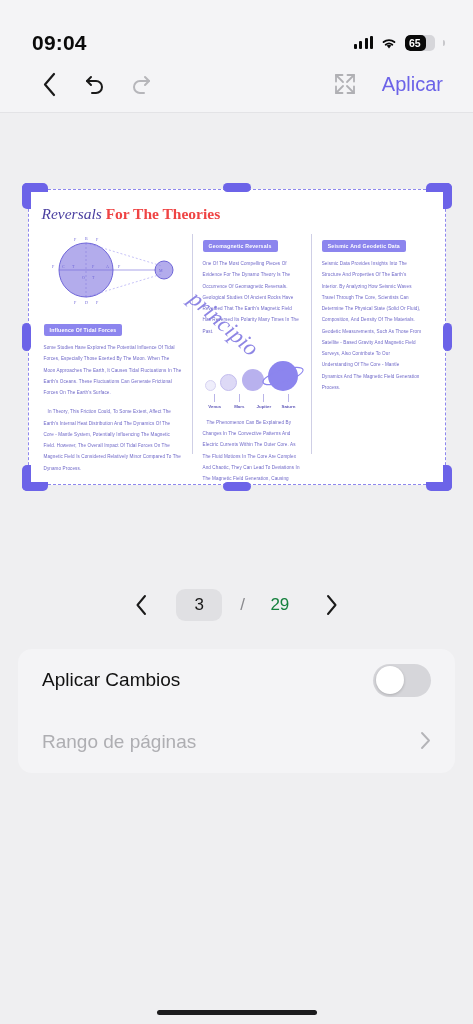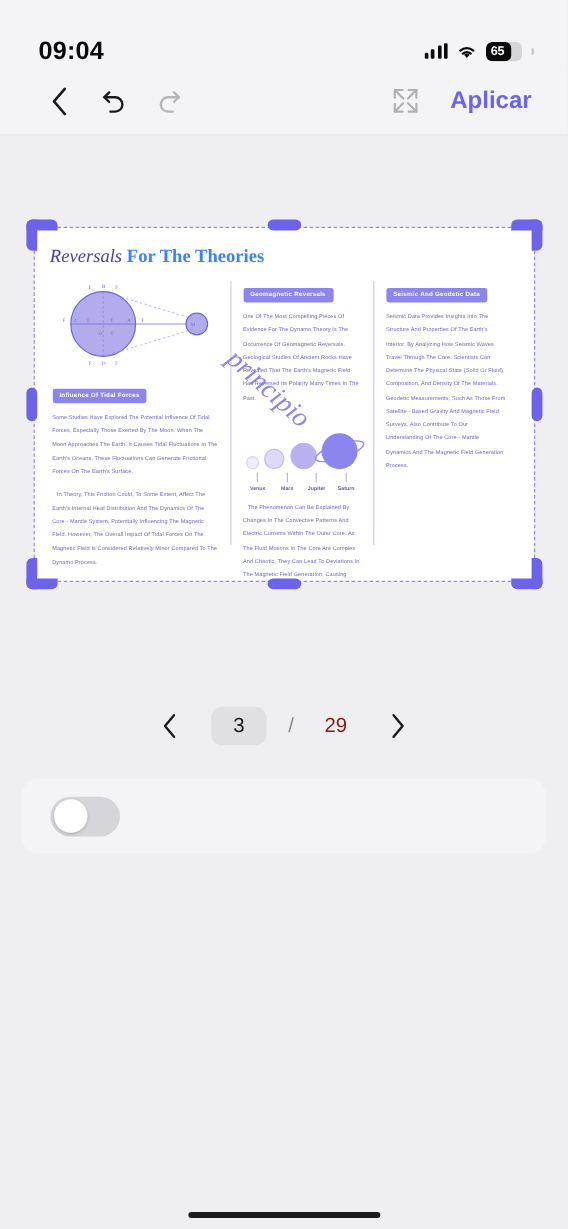--- a/index.html
+++ b/index.html
@@ -70,21 +70,21 @@
   }
   .tb-btn {
     width:46px; height:42px;
     display:flex; align-items:center; justify-content:center;
     cursor:pointer;
     background:none; border:none;
   }
   .tb-spacer { flex:1; }
   .apply-btn {
     font-size:20px;
-    font-weight:bold;
+    font-weight:normal;
     color:#6c63e8;
     padding:4px 8px 4px 14px;
     cursor:pointer;
     background:none; border:none;
     font-family:"Liberation Sans", sans-serif;
   }
   .toolbar-sep { height:1px; background:#e3e3e6; }
 
   
   .canvas {
@@ -144,21 +144,21 @@
 
   
   .doc-title {
     font-family:"Liberation Serif", serif;
     font-size:15.5px;
     color:#3b2f8f;
     margin-bottom:11px;
     white-space:nowrap;
   }
   .doc-title .it { font-style:italic; font-weight:normal; color:#4a3fa0; }
-  .doc-title .bd { font-weight:bold; color:#3b82f6; }
+  .doc-title .bd { font-weight:bold; color:#ef4444; }
   .doc-cols { display:flex; gap:0; height:220px; }
   .col { padding:0 10px; position:relative; }
   .col.c1 { width:150px; padding-left:2px; }
   .col.c2 { width:142px; border-left:1px solid #cfcfe6; }
   .col.c3 { width:144px; border-left:1px solid #cfcfe6; }
   .chip {
     display:inline-block;
     background:#8c85ee;
     color:#ffffff;
     font-size:5.2px;
@@ -222,21 +222,21 @@
   .pg-cur {
     background:#e0e0e3;
     border-radius:9px;
     min-width:46px;
     height:32px;
     display:flex; align-items:center; justify-content:center;
     font-size:17px; color:#1a1a1a;
     cursor:pointer;
   }
   .pg-sl { font-size:17px; color:#8a8a8e; }
-  .pg-total { font-size:17px; color:#7f1d1d; min-width:34px; text-align:center; }
+  .pg-total { font-size:17px; color:#15803d; min-width:34px; text-align:center; }
 
   
   .settings { padding:0 18px; }
   .group {
     background:#f4f4f6;
     border-radius:14px;
     overflow:visible;
     margin-bottom:22px;
   }
   .row {
@@ -456,21 +456,30 @@
       <path d="M3 2L10.5 11L3 20" stroke="#1a1a1a" stroke-width="2" fill="none" stroke-linecap="round" stroke-linejoin="round"></path>
     </svg>
   </div>
 </div>
 
 <div class="settings">
 
 
   <div class="group">
     <div class="row">
+      <span class="row-label">Aplicar Cambios</span>
       <span class="toggle">
           <span class="knob"></span>
         </span>
     </div>
+    <div class="row">
+      <span class="row-label muted">Rango de páginas</span>
+      <span class="chev-right">
+        <svg width="11" height="19" viewBox="0 0 11 19">
+          <path d="M2 2l7 7.5L2 17" stroke="#b4b4b8" stroke-width="1.9" fill="none" stroke-linecap="round" stroke-linejoin="round"></path>
+        </svg>
+      </span>
+    </div>
   </div>
 
 </div>
 
 <div class="home-ind"></div>
 
 </body></html>

